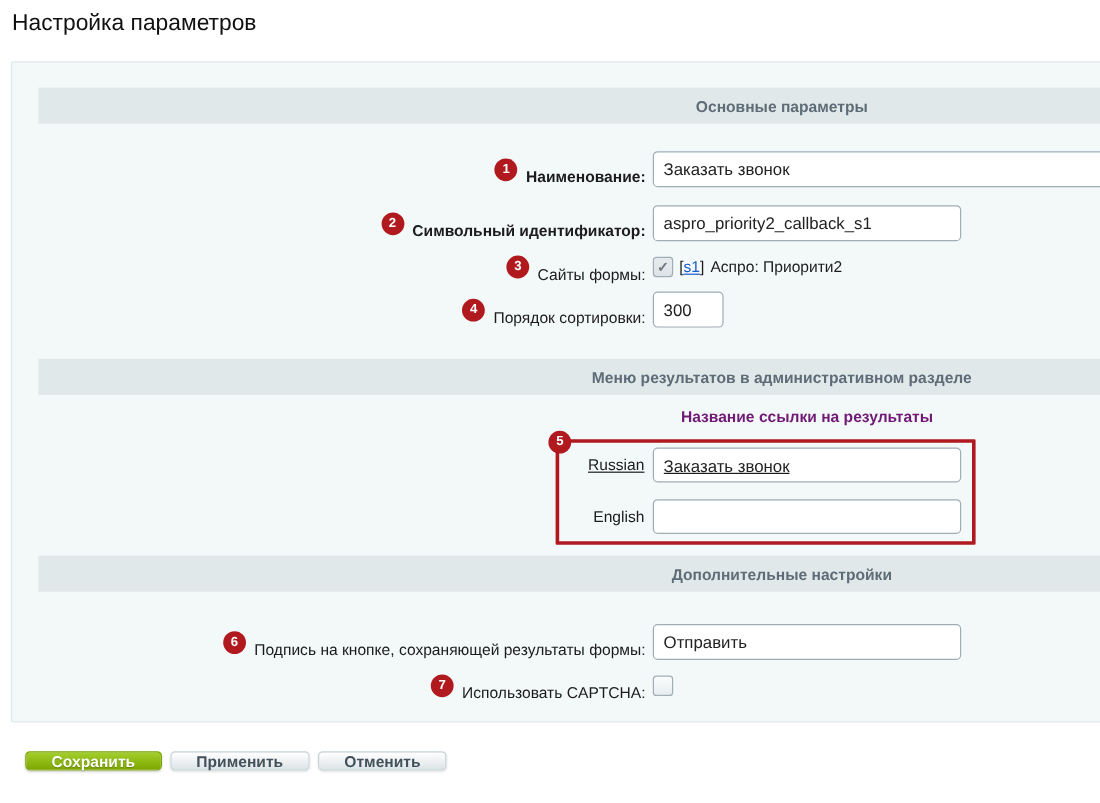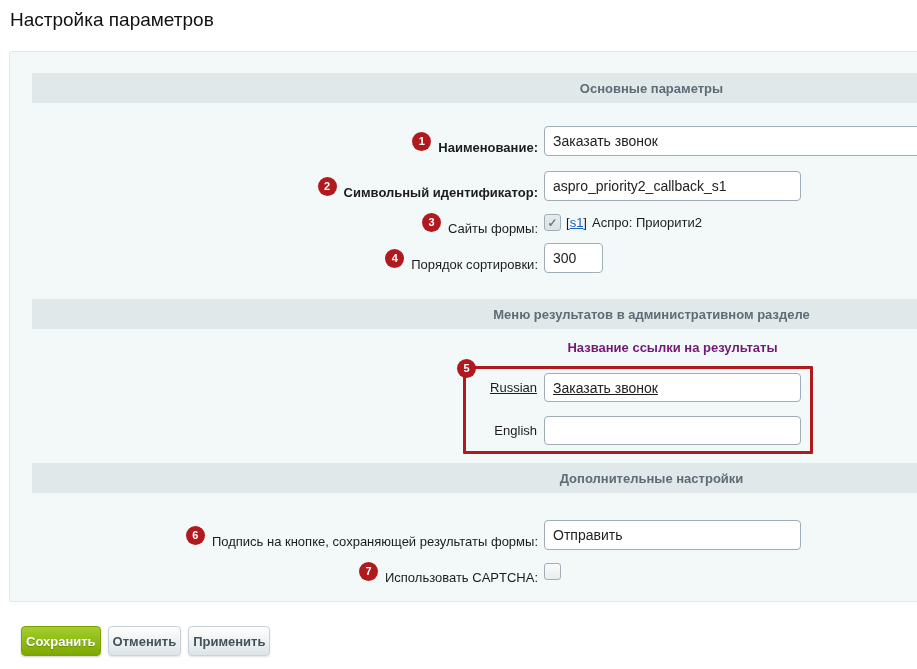--- a/index.html
+++ b/index.html
@@ -74,22 +74,22 @@
   }
   .redbox .num-5 { position:absolute; top:-10px; left:-9px; }
   .lrow { display:flex; align-items:center; margin-left:3px; }
   .lrow .lang-lb { width:68px; text-align:right; flex:0 0 auto; }
   .lrow .txt { margin-left:7px; height:29px; }
   .lrow-1 { margin-top:4px;text-decoration:underline; }
   .lrow-2 { margin-top:14px; }
 
   .buttons { margin:24px 0 0 21px; display:flex; gap:7px; }
   .btn {
-    height:30px; border-radius:4px; font-family:"Liberation Sans", sans-serif;
-    font-size:13px; font-weight:bold; padding:0 4px; cursor:pointer;
+    height:16px; border-radius:4px; font-family:"Liberation Sans", sans-serif;
+    font-size:13px; font-weight:bold; padding:0 21px; cursor:pointer;
   }
   .btn-green {
     background:linear-gradient(#a3cf2d,#7ea800); border:1px solid #7aa300;
     color:#fff; text-shadow:0 1px 1px rgba(0,0,0,.25); box-shadow:0 1px 2px rgba(0,0,0,.2);
   }
   .btn-gray {
     background:linear-gradient(#ffffff,#dde4e7); border:1px solid #c8d2d7;
     color:#43525a; box-shadow:0 1px 2px rgba(0,0,0,.12);
   }
 </style>
@@ -189,15 +189,15 @@
     </div>
     <div class="control">
       <span class="cb cb-empty"></span>
     </div>
   </div>
 
 </div>
 
 <div class="buttons">
   <button class="btn btn-green">Сохранить</button>
+  <button class="btn btn-gray">Применить</button>
   <button class="btn btn-gray">Отменить</button>
-  <button class="btn btn-gray">Применить</button>
 </div>
 
 </body></html>

